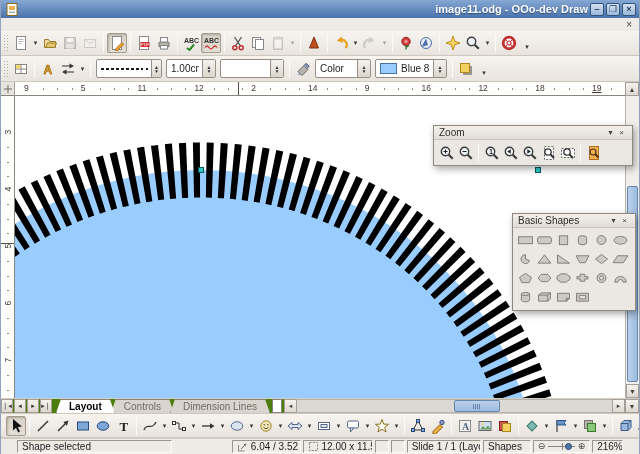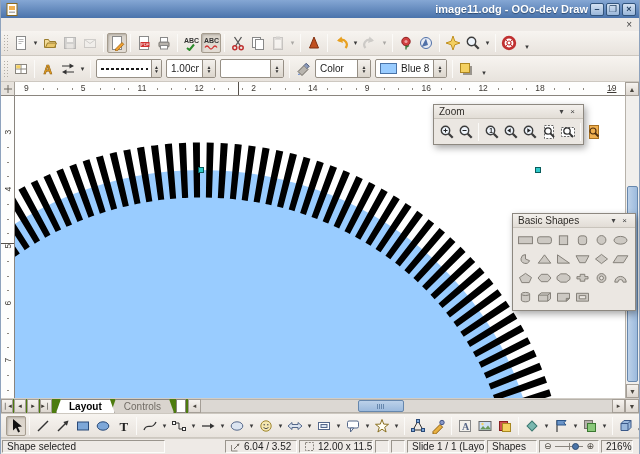--- a/index.html
+++ b/index.html
@@ -80,21 +80,21 @@
   .tab.active{background:#fff;color:#000;font-weight:bold;z-index:2;}
   .tab-end{width:10px;background:#fff;border:1px solid #8a857e;margin-left:6px;}
   .hscroll{flex:1;display:flex;align-items:stretch;margin-left:2px;}
   .hscroll .sbtn{width:13px;}
   .htrack{flex:1;position:relative;background:#dcd8d3;border:1px solid #b7b2aa;border-left:none;border-right:none;}
   .hthumb{position:absolute;top:0px;height:12px;background:linear-gradient(#bcd1e9,#9cbadd);
           border:1px solid #6687ad;border-radius:2px;}
   .hthumb .hgrip{position:absolute;top:3px;left:50%;margin-left:-4px;width:8px;height:5px;
                  background-image:repeating-linear-gradient(90deg,#6687ad 0 1px,transparent 1px 2px);}
   
-  .statusbar{height:16px;display:flex;align-items:center;background:#eeeae6;border-top:1px solid #d2cdc6;font-size:10px;color:#222;padding:0 1px;}
+  .statusbar{height:16px;display:flex;align-items:center;background:#eeeae6;border-top:1px solid #d2cdc6;font-size:10px;color:#222;padding:0 16px;}
   .sseg{height:13px;display:flex;align-items:center;border:1px solid;border-color:#9a958d #fdfcfa #fdfcfa #9a958d;
         padding:0 4px;margin-right:2px;white-space:nowrap;overflow:hidden;}
   .sseg .mini{width:11px;height:11px;margin-right:3px;flex:none;}
   .ztrack{position:relative;width:34px;height:9px;margin:0 3px;}
   .ztrack .zline{position:absolute;left:0;right:0;top:4px;height:1px;background:#8a857e;}
   .ztrack .ztick{position:absolute;left:50%;top:1px;width:1px;height:7px;background:#8a857e;}
   .zthumb{position:absolute;top:1px;width:7px;height:7px;border-radius:50%;background:radial-gradient(#7ba0cc,#3c64935);background-color:#4a74a8;border:1px solid #2c4a70;}
   .zpm{font-size:9px;color:#4a463f;line-height:9px;}
   
   .palette{position:absolute;background:#ebe7e2;border:1px solid #8d8880;box-shadow:2px 3px 7px rgba(0,0,0,.35);z-index:10;}
@@ -393,21 +393,21 @@
         <span class="dot" style="left: 440px;"></span>
         <span class="dot" style="left: 454.2px;"></span>
         <span class="num" style="left: 463.4px;">12</span>
         <span class="dot" style="left: 482.6px;"></span>
         <span class="dot" style="left: 496.8px;"></span>
         <span class="dot" style="left: 511px;"></span>
         <span class="num" style="left: 520.2px;">18</span>
         <span class="dot" style="left: 539.4px;"></span>
         <span class="dot" style="left: 553.6px;"></span>
         <span class="dot" style="left: 567.8px;"></span>
-        <span class="num" style="left: 592px; text-decoration: underline;">19</span>
+        <span class="num" style="left: 577px; text-decoration: underline;">19</span>
         <span class="dot" style="left: 596.2px;"></span>
         <div class="hmark" style="left: 223px;"></div>
       </div>
     <div class="vscroll-up sbtn">▲</div>
   </div>
 
   <div class="main">
     <div class="vruler" id="vruler">
         <span class="num" style="top: 31px;">3</span>
         <span class="dot" style="top: 51.25px;"></span>
@@ -450,20 +450,21 @@
   <div class="bottombar">
     <div class="tabnav">
       <div class="nbtn">❘◂</div>
       <div class="nbtn">◂</div>
       <div class="nbtn">▸</div>
       <div class="nbtn">▸❘</div>
     </div>
     <div class="tabs" id="tabs">
         <div class="tab active">Layout</div>
         <div class="tab">Controls</div>
+        <div class="tab">Dimension Lines</div>
       </div>
     <div class="tab-end"></div>
     <div class="hscroll">
       <div class="sbtn">◂</div>
       <div class="htrack">
         <div class="hthumb" style="left:157px;width:46px;">
           <div class="hgrip"></div>
         </div>
       </div>
       <div class="sbtn">▸</div>
@@ -667,21 +668,21 @@
           <span class="ztick"></span>
         <span class="zthumb" id="zthumb" style="left: 17px;"></span>
       </span>
       <span class="zpm">⊕</span>
     </div>
     <div class="sseg" style="width:32px;margin-right:0">
       <span>216%</span>
     </div>
   </div>
 
-  <div class="palette" style="left:432px;top:104px;width:151px;">
+  <div class="palette" style="left:432px;top:125px;width:200px;">
     <div class="pal-title">
       <span class="pt">Zoom</span>
       <span class="pbtn">▾</span>
       <span class="pbtn">×</span>
     </div>
     <div class="pal-body" id="zoompal">
         <div class="tbtn">
           <svg class="ic" viewBox="0 0 16 16">
             <circle cx="6.5" cy="6.5" r="4.2" fill="#eef4fb" stroke="#3c3c3c" stroke-width="1.4"></circle>
             <path d="M9.7 9.7l4 4" stroke="#3c3c3c" stroke-width="2.2"></path>

